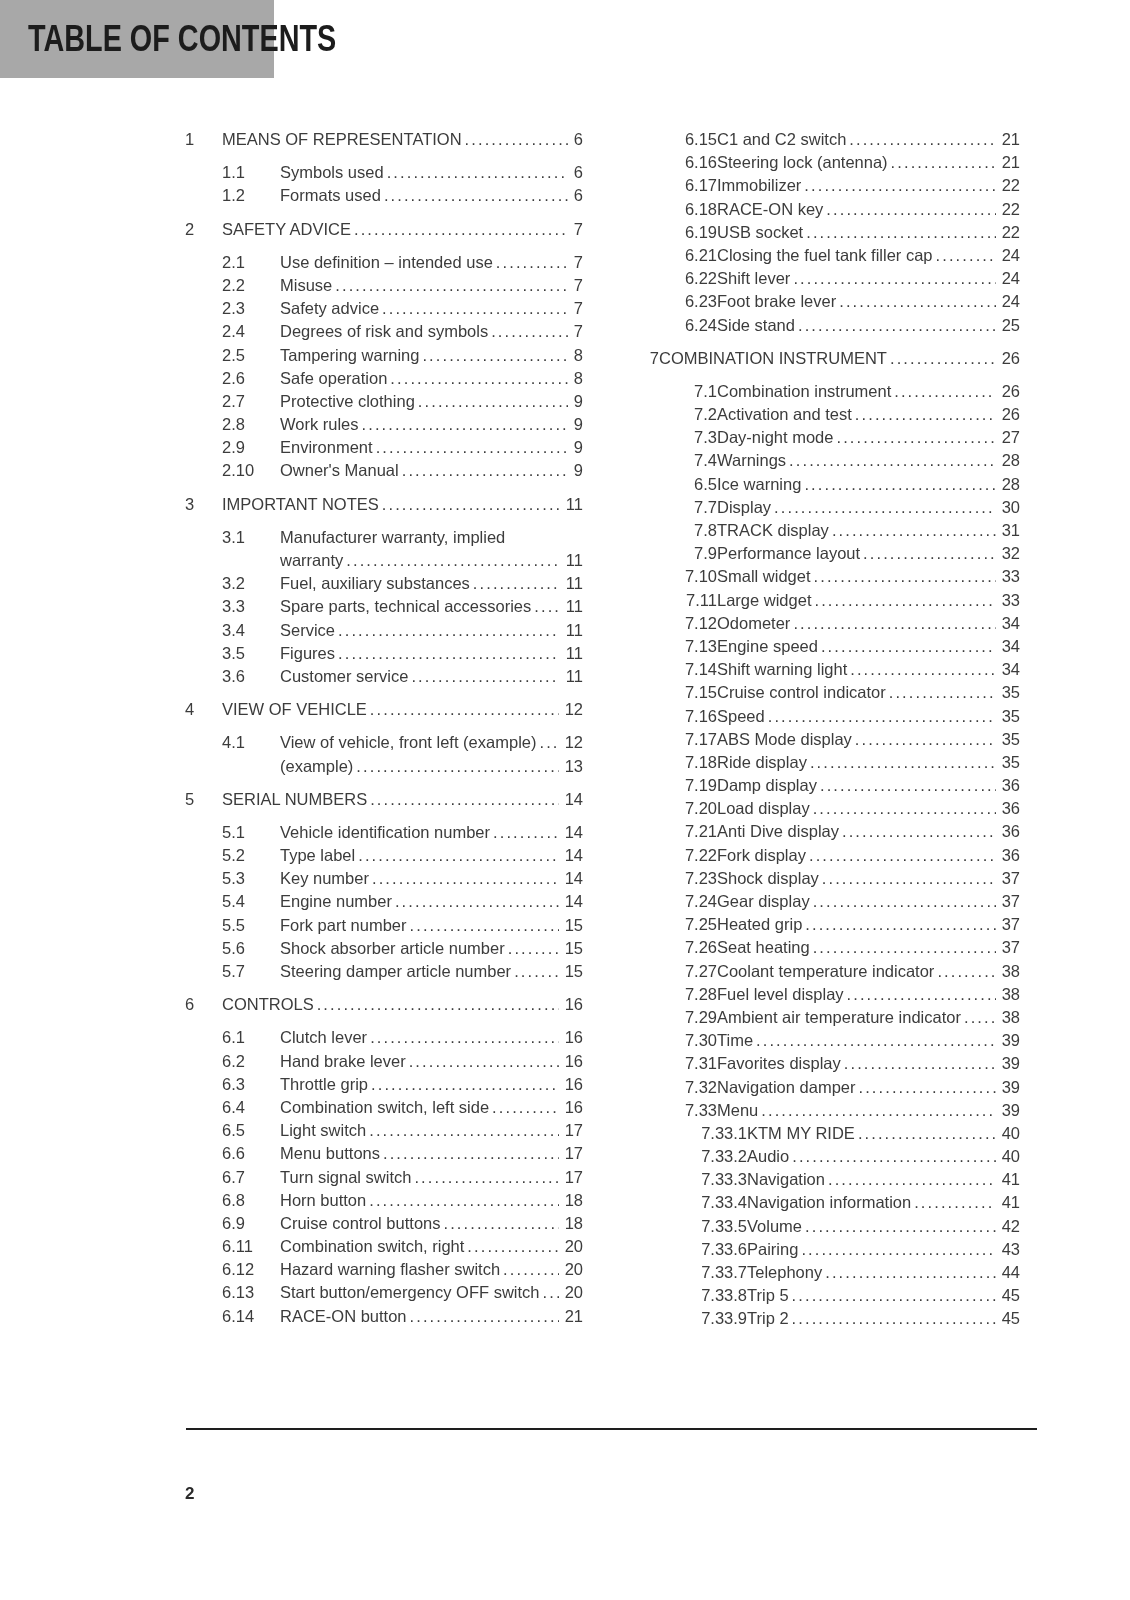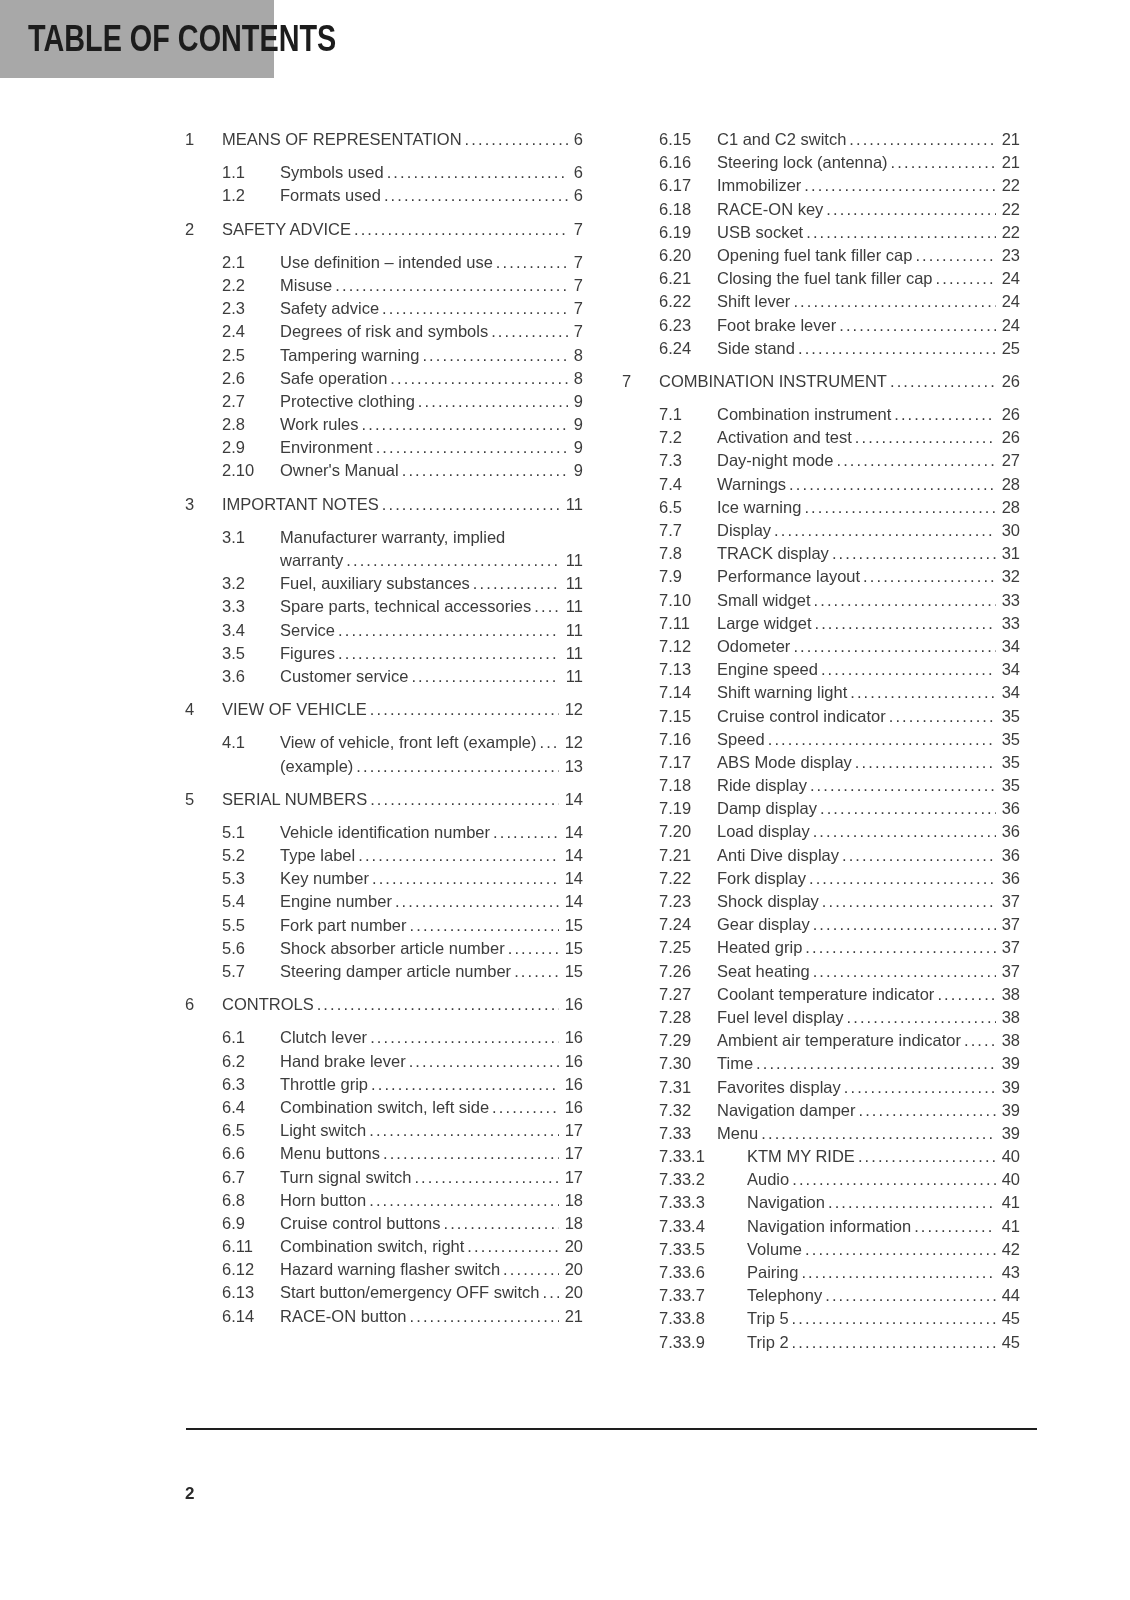--- a/index.html
+++ b/index.html
@@ -26,21 +26,21 @@
     transform:scaleX(0.8);
     transform-origin:left center;
     white-space:nowrap;
   }
   
   .col {
     position:absolute; top:130px; width:398px;
     font-size:16.5px;
   }
   #col-left  { left:185px; }
-  #col-right { left:622px; }
+  #col-right { left:622px;text-align:right; }
   .entry.lvl1 { margin:10px 0; }
   .col .entry.lvl1:first-child { margin-top:0; }
   .line { display:flex; align-items:baseline; height:23.2px; }
   .ind       { flex:0 0 37px; }
   .lvl1 .num { flex:0 0 37px; }
   .lvl2 .num { flex:0 0 58px; }
   .lvl3 .num { flex:0 0 88px; }
   .title-text { white-space:nowrap; flex:0 0 auto; }
   .dots {
     flex:1 1 auto; min-width:0;
@@ -526,29 +526,20 @@
         <span class="ind"></span>
         <span class="num">6.19</span>
         <span class="title-text">USB socket</span>
         <span class="dots"></span>
         <span class="page">22</span>
       </div>
     </div>
     <div class="entry lvl2">
       <div class="line">
         <span class="ind"></span>
-        <span class="num">6.20</span>
-        <span class="title-text">Opening fuel tank filler cap</span>
-        <span class="dots"></span>
-        <span class="page">23</span>
-      </div>
-    </div>
-    <div class="entry lvl2">
-      <div class="line">
-        <span class="ind"></span>
         <span class="num">6.21</span>
         <span class="title-text">Closing the fuel tank filler cap</span>
         <span class="dots"></span>
         <span class="page">24</span>
       </div>
     </div>
     <div class="entry lvl2">
       <div class="line">
         <span class="ind"></span>
         <span class="num">6.22</span>

